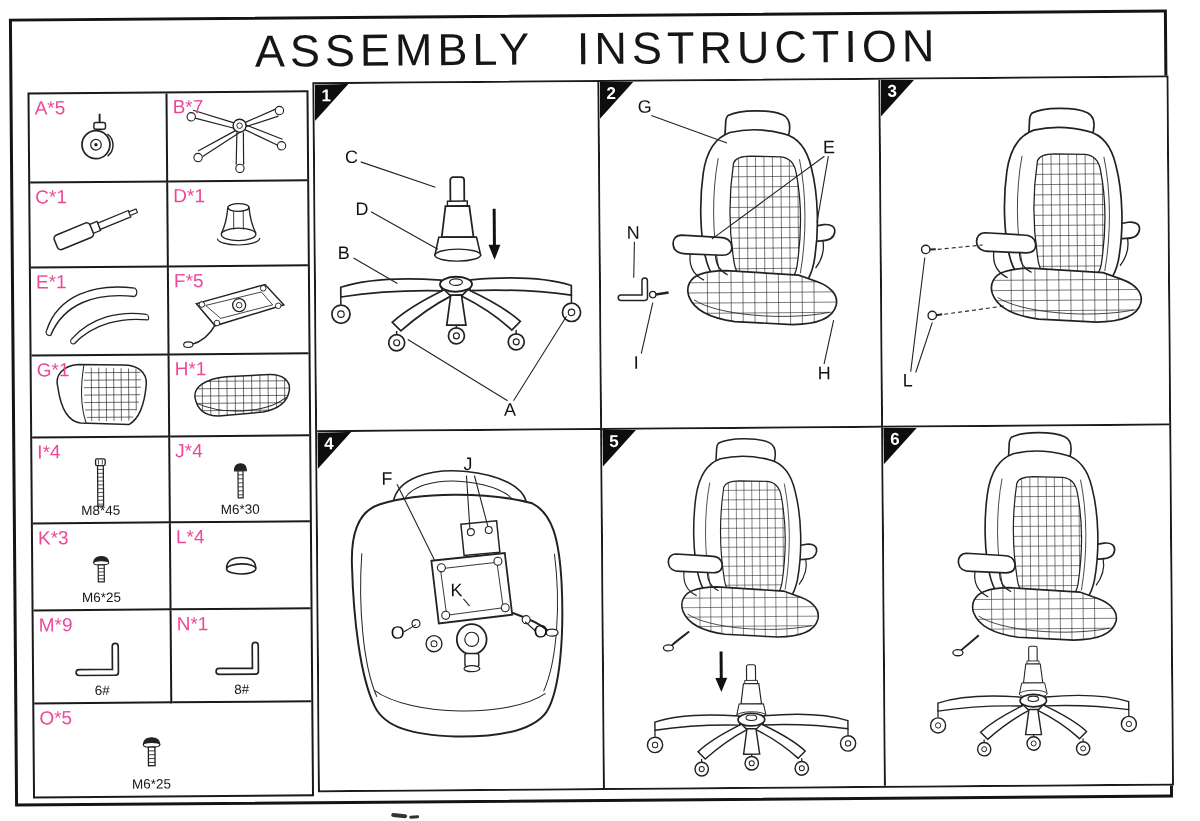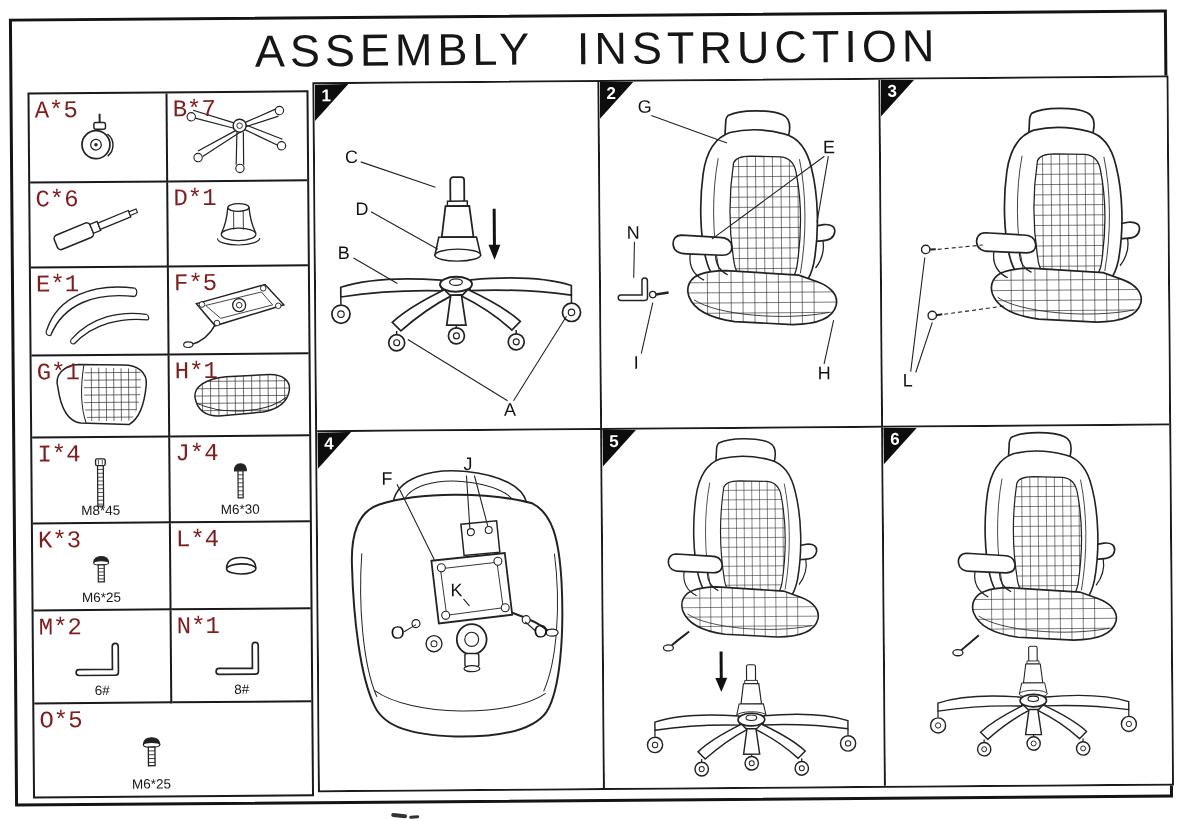--- a/index.html
+++ b/index.html
@@ -7,21 +7,21 @@
   .page{position:absolute;left:0;top:0;width:1200px;height:821px;transform:rotate(-0.45deg);transform-origin:50% 50%;}
   .outer-border{position:absolute;left:12px;top:14px;width:1152px;height:782px;border:3px solid #141414;background:#fff;}
   .title{position:absolute;left:0;top:24px;width:100%;text-align:center;font-size:45px;line-height:1.1;letter-spacing:5px;word-spacing:26px;color:#161616;}
   
   .parts{position:absolute;left:30px;top:88px;width:277px;height:702px;border:2px solid #1a1a1a;display:grid;grid-template-columns:138px 1fr;grid-template-rows:89px 85px 88px 82px 86px 87px 93px 1fr;background:#fff;}
   .pcell{position:relative;border-right:2px solid #1a1a1a;border-bottom:2px solid #1a1a1a;display:flex;align-items:center;justify-content:center;}
   .pcell.rightcol{border-right:none;}
   .pcell.lastrow{border-bottom:none;}
   .pcell.span2{grid-column:1/3;border-right:none;border-bottom:none;}
   .pcell.span2 .picon{transform:translateX(-22px);}
-  .plabel{position:absolute;left:5px;top:3px;font-size:24px;color:#7f1d1d;font-family:Liberation Mono, monospace;}
+  .plabel{position:absolute;left:5px;top:3px;font-size:19px;color:#ec4899;}
   .pspec{position:absolute;bottom:4px;left:0;width:100%;text-align:center;font-size:13.5px;color:#161616;}
   .pcell.span2 .pspec{transform:translateX(-22px);}
   .withspec{margin-top:6px;}
   
   .steps{position:absolute;left:315px;top:80px;width:852px;height:706px;border:2px solid #1a1a1a;display:grid;grid-template-columns:285px 281px 1fr;grid-template-rows:348px 1fr;background:#fff;}
   .step{position:relative;background:#fff;border-right:2px solid #1a1a1a;border-bottom:2px solid #1a1a1a;overflow:hidden;}
   .step.lastcol{border-right:none;}
   .step.lastrow{border-bottom:none;}
   .step .art{position:absolute;left:0;top:0;width:100%;height:100%;}
   .badge{position:absolute;left:0;top:0;width:34px;height:37px;background:#0d0d0d;clip-path:polygon(0 0,100% 0,0 100%);}
@@ -161,21 +161,21 @@
         <circle cx="62" cy="30" r="3" fill="#fff" stroke="#222" stroke-width="1"></circle>
         <circle cx="10" cy="20" r="4.5" fill="#fff" stroke="#222" stroke-width="1.2"></circle>
         <circle cx="17" cy="64" r="4.5" fill="#fff" stroke="#222" stroke-width="1.2"></circle>
         <circle cx="62" cy="76" r="4.5" fill="#fff" stroke="#222" stroke-width="1.2"></circle>
         <circle cx="107" cy="52" r="4.5" fill="#fff" stroke="#222" stroke-width="1.2"></circle>
         <circle cx="105" cy="14" r="4.5" fill="#fff" stroke="#222" stroke-width="1.2"></circle>
       </svg>
     </div>
 
     <div class="pcell">
-      <span class="plabel">C*6</span>
+      <span class="plabel">C*1</span>
       <svg class="picon" width="110" height="64" viewBox="0 0 112 66">
         <g transform="rotate(-22 56 33)">
           <rect x="8" y="26" width="40" height="16" rx="4" fill="#fff" stroke="#222" stroke-width="1.6"></rect>
           <rect x="48" y="29" width="8" height="10" fill="#fff" stroke="#222" stroke-width="1.3"></rect>
           <rect x="56" y="31" width="34" height="7" fill="#fff" stroke="#222" stroke-width="1.3"></rect>
           <rect x="90" y="32.5" width="8" height="4" fill="#fff" stroke="#222" stroke-width="1.1"></rect>
         </g>
       </svg>
     </div>
     <div class="pcell rightcol">
@@ -270,21 +270,21 @@
       <span class="pspec">M6*25</span>
     </div>
     <div class="pcell rightcol">
       <span class="plabel">L*4</span>
       <svg class="picon" width="38" height="24" viewBox="0 0 36 23">
           <use href="#sym-cap"></use>
         </svg>
     </div>
 
     <div class="pcell">
-      <span class="plabel">M*2</span>
+      <span class="plabel">M*9</span>
       <svg class="picon withspec" width="64" height="44" viewBox="0 0 64 46">
           <use href="#sym-allen"></use>
         </svg>
       <span class="pspec">6#</span>
     </div>
     <div class="pcell rightcol">
       <span class="plabel">N*1</span>
       <svg class="picon withspec" width="64" height="44" viewBox="0 0 64 46">
           <use href="#sym-allen"></use>
         </svg>

